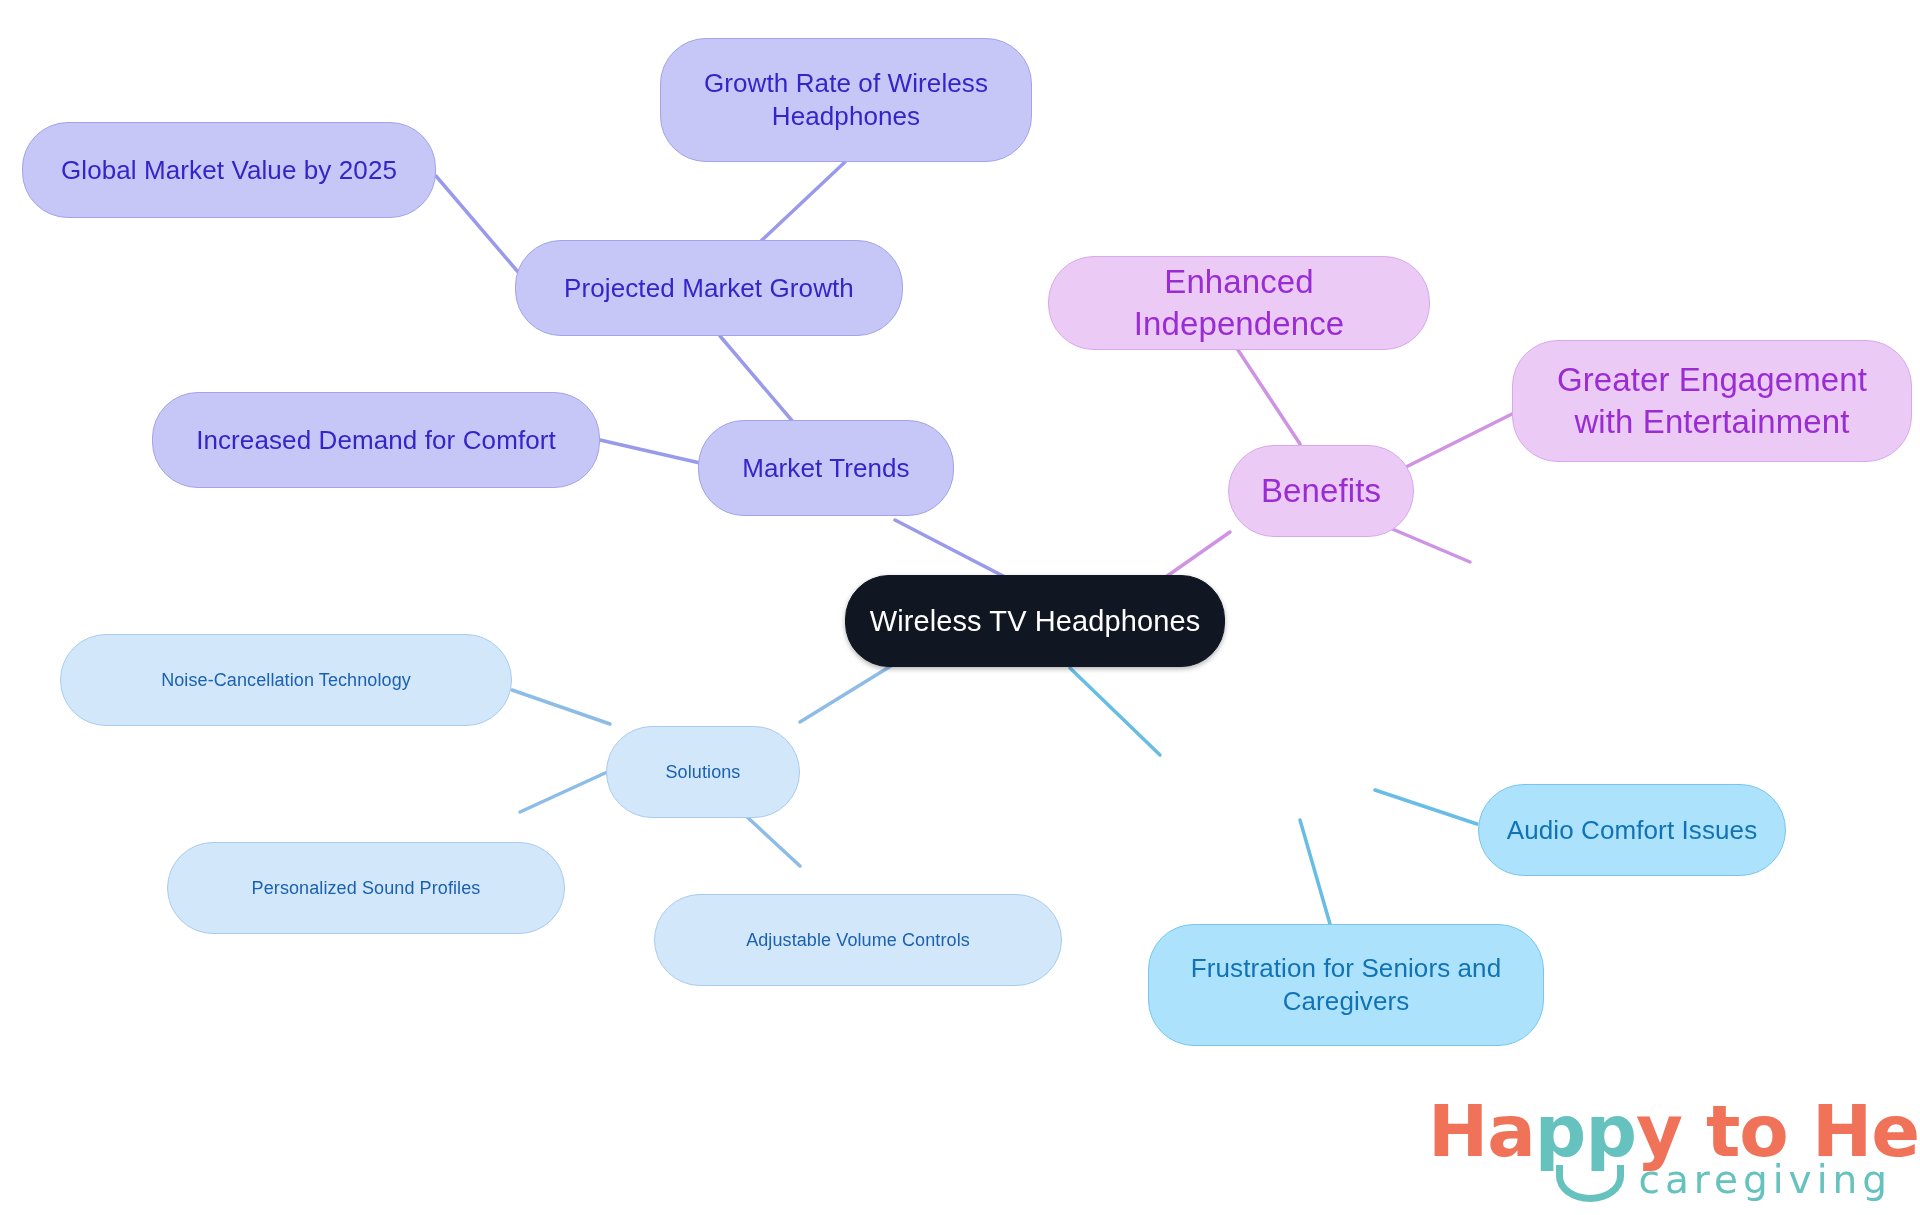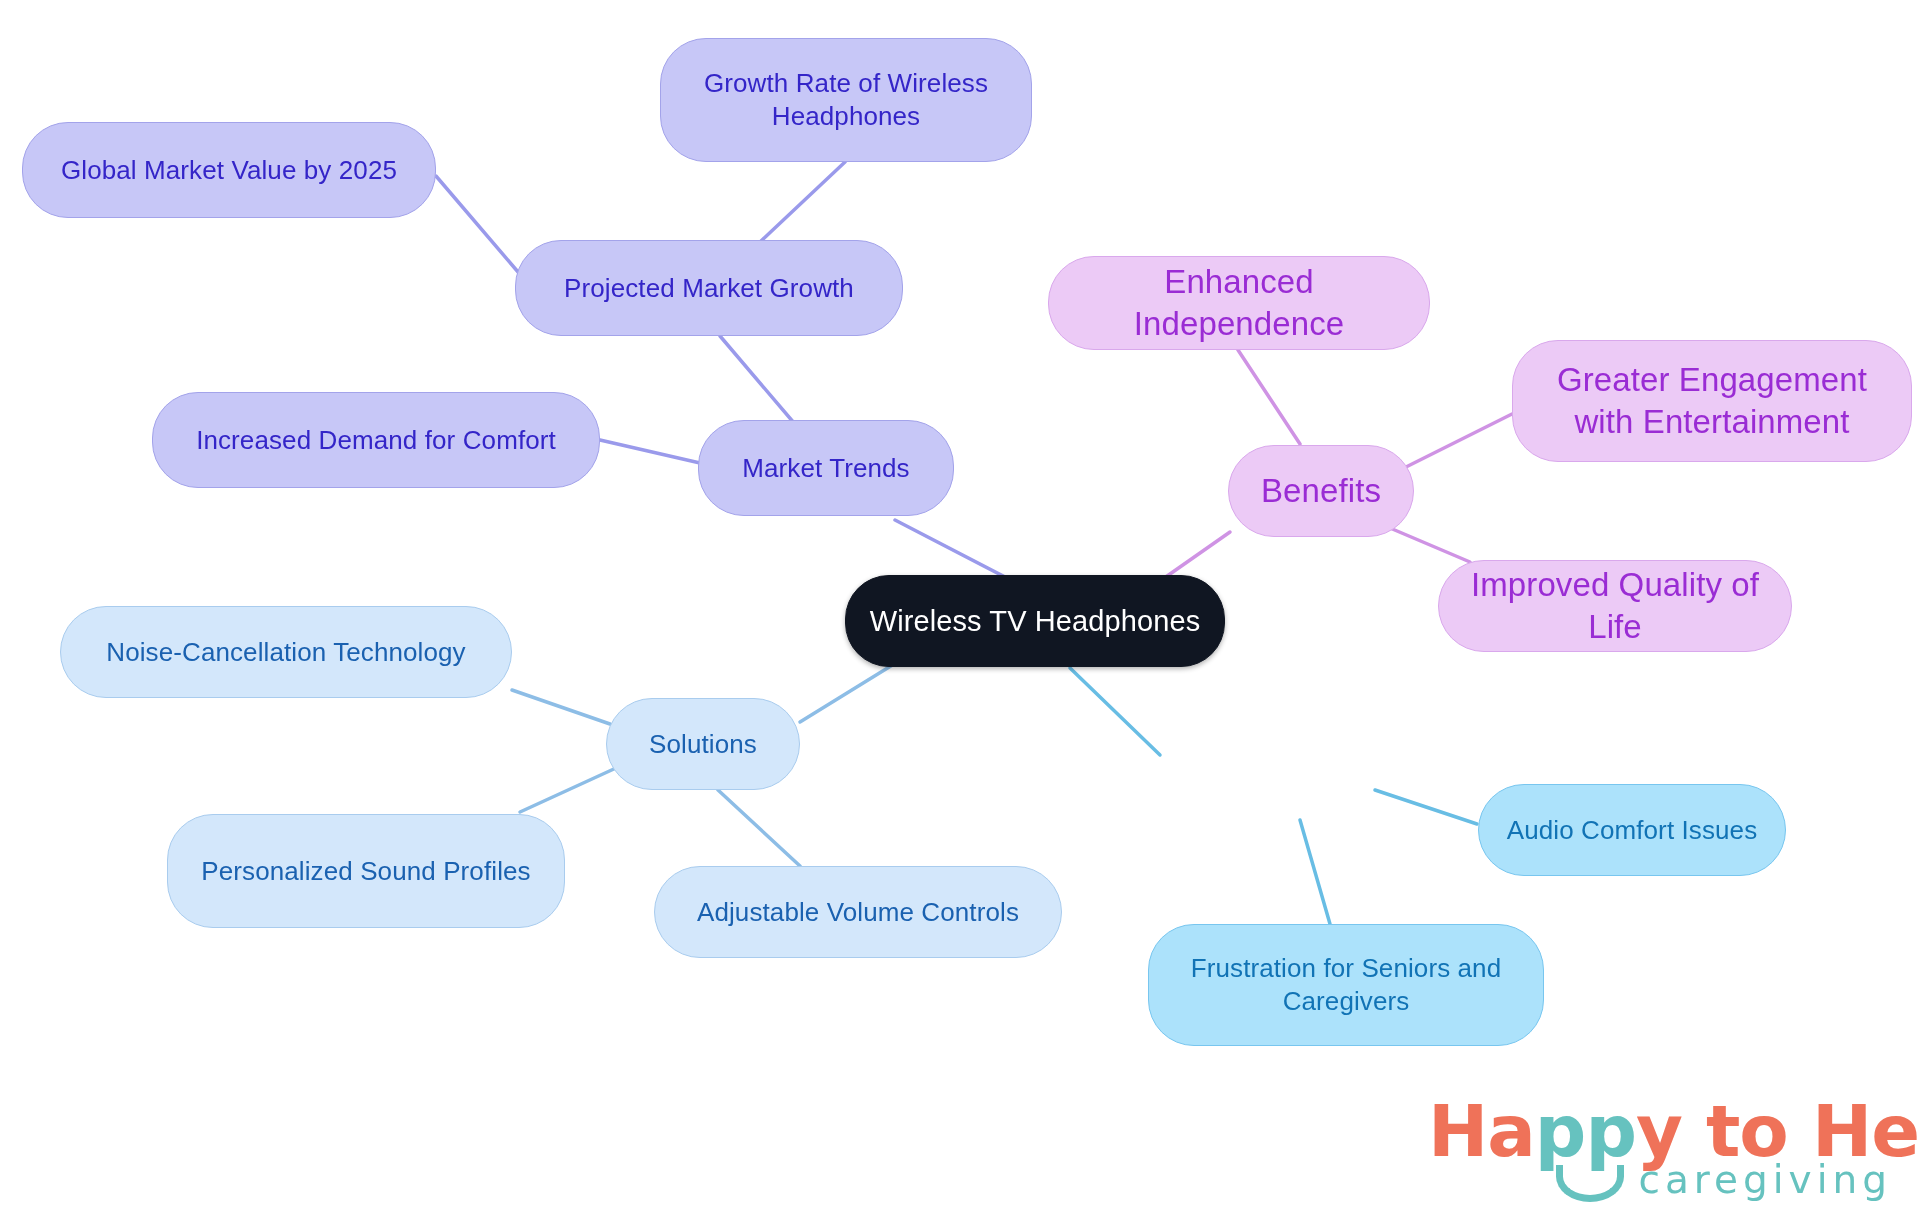--- a/index.html
+++ b/index.html
@@ -57,21 +57,22 @@
   .node-pink {
     background: #eccaf6;
     border: 1px solid #d9a8ec;
     color: #9a2cd4;
     font-size: 33px;
   }
   .node-blue {
     background: #d3e7fb;
     border: 1px solid #a9ccee;
     color: #1a61b0;
-    font-size: 26px;
+    font-size: 18px;
+    margin-top: 28px;
   }
   .node-skyblue {
     background: #ace2fb;
     border: 1px solid #78c6ef;
     color: #1173b5;
     font-size: 26px;
   }
   .node-label {
     display: block;
     width: 100%;
@@ -184,33 +185,30 @@
   </div>
 
   <div class="node node-pink" style="left:1048px; top:256px; width:382px; height:94px;">
     <span class="node-label">Enhanced Independence</span>
   </div>
 
   <div class="node node-pink" style="left:1512px; top:340px; width:400px; height:122px;">
     <span class="node-label">Greater Engagement with Entertainment</span>
   </div>
 
-  <div class="node node-pink" style="left:1438px; top:560px; width:354px; height:92px;">
-    <span class="node-label">Improved Quality of Life</span>
-  </div>
 
   <div class="node node-blue" style="left:606px; top:698px; width:194px; height:92px;">
     <span class="node-label">Solutions</span>
   </div>
 
   <div class="node node-blue" style="left:60px; top:606px; width:452px; height:92px;">
     <span class="node-label">Noise-Cancellation Technology</span>
   </div>
 
-  <div class="node node-blue" style="left:167px; top:814px; width:398px; height:114px;">
+  <div class="node node-blue" style="left:167px; top:814px; width:398px; height:92px;">
     <span class="node-label">Personalized Sound Profiles</span>
   </div>
 
   <div class="node node-blue" style="left:654px; top:866px; width:408px; height:92px;">
     <span class="node-label">Adjustable Volume Controls</span>
   </div>
 
 
   <div class="node node-skyblue" style="left:1478px; top:784px; width:308px; height:92px;">
     <span class="node-label">Audio Comfort Issues</span>

